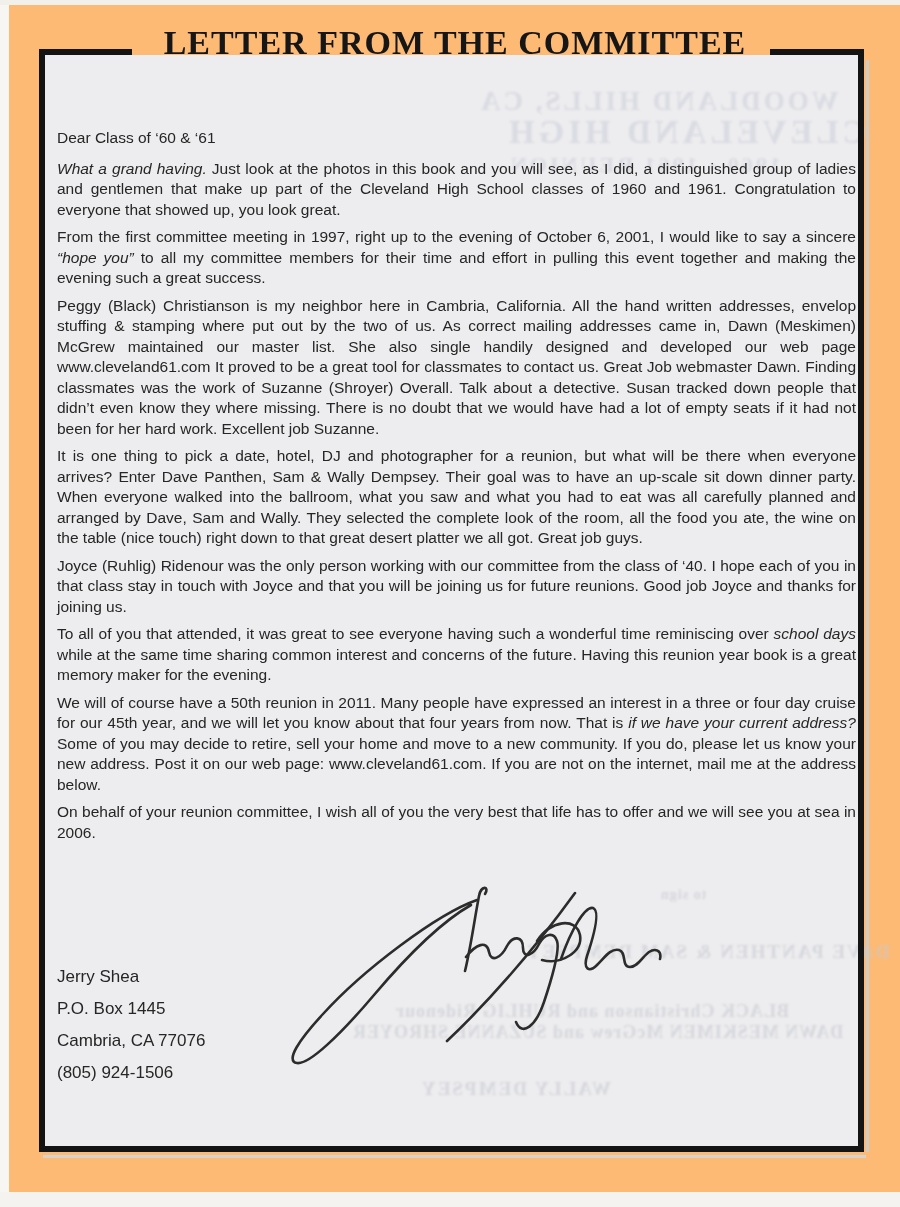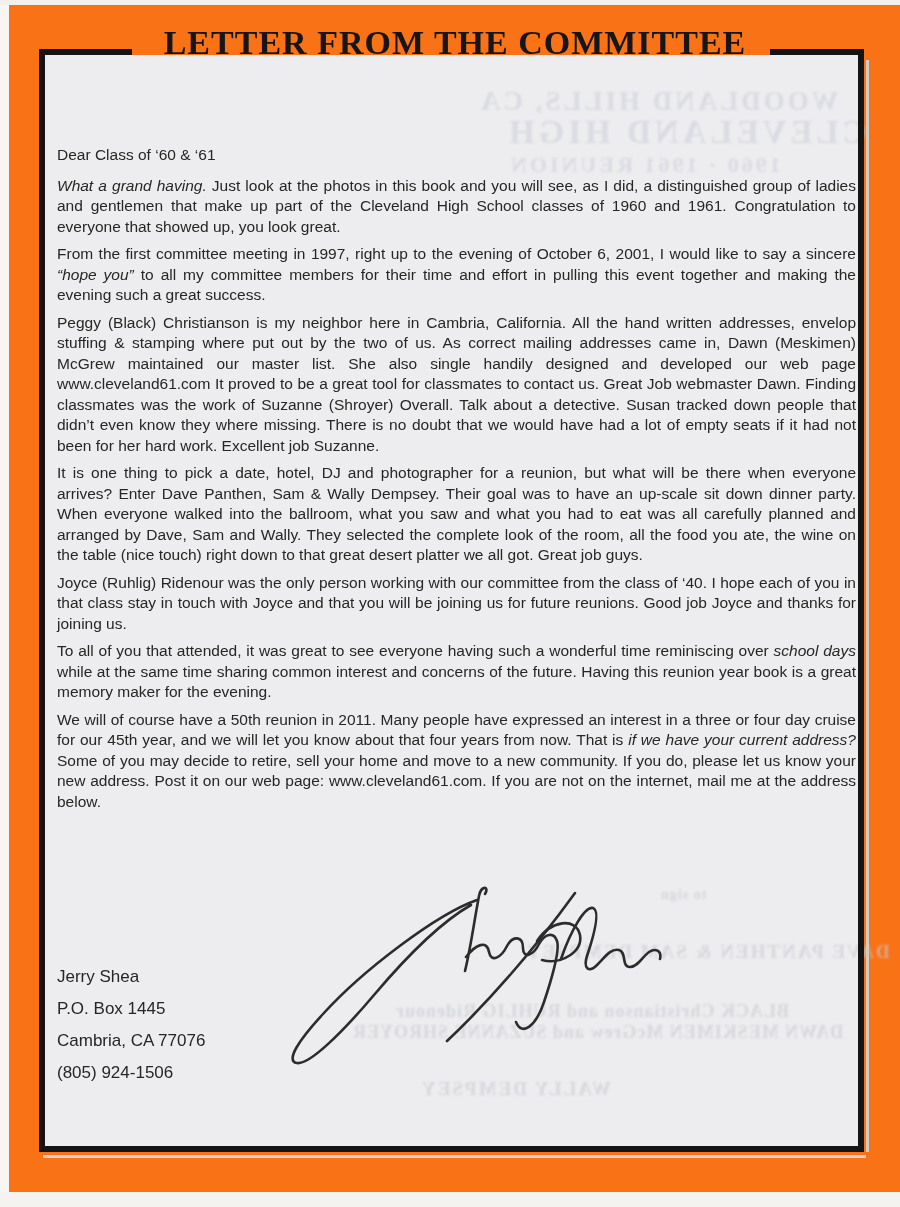--- a/index.html
+++ b/index.html
@@ -1,20 +1,20 @@
 <!DOCTYPE html>
 <html><head>
 <meta charset="utf-8">
 <title>Letter From The Committee</title>
 <style>
   html,body{margin:0;padding:0;background:#e9e5de;}
   .sheet{
     position:relative;
     width:900px;height:1207px;
-    background:#f97316;
+    background:#fdba74;
     overflow:hidden;
     font-family:"Liberation Sans",sans-serif;
   }
   
   .edge-left{position:absolute;left:0;top:0;width:9px;height:1207px;background:#f7f6f3;}
   .edge-top{position:absolute;left:0;top:0;width:900px;height:5px;background:#f2f0ea;}
   .edge-bottom{position:absolute;left:0;top:1192px;width:900px;height:15px;background:#f4f3ef;}
   
   .paper-inner{position:absolute;left:45px;top:55px;width:813px;height:1091px;background:#edecee;}
   
@@ -29,21 +29,21 @@
   
   .title{
     position:absolute;left:140px;top:24px;width:630px;
     margin:0;text-align:center;
     font-family:"Liberation Serif",serif;
     font-weight:700;font-size:34px;letter-spacing:1px;
     color:#161616;white-space:nowrap;
   }
   
   .body-text{
-    position:absolute;left:57px;top:145px;width:799px;
+    position:absolute;left:57px;top:128px;width:799px;
     font-size:15.5px;line-height:20.5px;color:#262626;
   }
   .salutation{margin:0 0 10px 0;}
   .para{margin:0 0 7px 0;text-align:justify;}
   .italic{font-style:italic;}
   .bold{font-weight:400;margin-top:20px;}
   .italic-underline{font-style:italic;}
   
   .signature{position:absolute;left:245px;top:878px;width:430px;height:195px;}
   
@@ -106,20 +106,21 @@
   <div class="body-text">
     <p class="salutation">Dear Class of ‘60 &amp; ‘61</p>
     <div id="paragraphs">
         <p class="para"><span class="italic">What a grand having.</span><span>  Just look at the photos in this book and you will see, as I did, a distinguished group of ladies and gentlemen that make up part of the Cleveland High School classes of 1960 and 1961. Congratulation to everyone that showed up, you look great.</span></p>
         <p class="para"><span>From the first committee meeting in 1997, right up to the evening of October 6, 2001, I would like to say a sincere </span><span class="italic">“hope you”</span><span> to all  my committee members for their time and effort in pulling this event together and making the evening such a great success.</span></p>
         <p class="para"><span>Peggy (Black) Christianson is my neighbor here in Cambria, California. All the hand written addresses, envelop stuffing &amp; stamping where put out by the two of us. As correct mailing addresses came in, Dawn (Meskimen) McGrew maintained our master list. She also single handily designed and developed our web page </span><span class="bold">www.cleveland61.com</span><span> It proved to be a great tool for classmates to contact us. Great Job webmaster Dawn. Finding classmates was the work of Suzanne (Shroyer) Overall. Talk about a detective. Susan tracked down people that didn’t even know they where missing. There is no doubt that we would have had a lot of empty seats if it had not been for her hard work. Excellent job Suzanne.</span></p>
         <p class="para"><span>It is one thing to pick a date, hotel, DJ and photographer for a reunion, but what will be there when everyone arrives? Enter Dave Panthen, Sam &amp; Wally Dempsey. Their goal was to have an up-scale sit down dinner party. When everyone walked into the ballroom, what you saw and what you had to eat was all carefully planned and arranged by Dave, Sam and Wally. They selected the complete look of the room, all the food you ate, the wine on the table (nice touch) right down to that great desert platter we all got. Great job guys.</span></p>
         <p class="para"><span>Joyce (Ruhlig) Ridenour was the only person working with our committee from the class of ‘40. I hope each of you in that class stay in touch with Joyce and that you will be joining us for future reunions. Good job Joyce and thanks for joining us.</span></p>
         <p class="para"><span>To all of you that attended, it was great to see everyone having such a wonderful time reminiscing over </span><span class="italic">school days</span><span> while at the same time sharing common interest and concerns of the future. Having this reunion year book is a great memory maker for the evening.</span></p>
         <p class="para"><span>We will of course have a 50th reunion in 2011. Many people have expressed an interest in a three or four day cruise for our 45th year, and we will let you know about that four years from now. That is </span><span class="italic-underline">if we have your current address?</span><span> Some of you may decide to retire, sell your home and move to a new community. If you do, please let us know your new address. Post it on our web page: </span><span class="bold">www.cleveland61.com.</span><span> If you are not on the internet, mail me at the address below.</span></p>
+        <p class="para"><span>On behalf of your reunion committee, I wish all of you the very best that life has to offer and we will see you at sea in 2006.</span></p>
       </div>
   </div>
 
   <svg class="signature" viewBox="0 0 430 195" xmlns="http://www.w3.org/2000/svg" aria-hidden="true">
     <g fill="none" stroke="#1c1c1c" stroke-width="2.6" stroke-linecap="round" stroke-linejoin="round" opacity="0.92">
 
       <path d="M 232 22 C 192 36 118 92 78 136 C 54 162 40 183 52 185 C 64 187 96 156 129 117 C 162 78 196 44 226 27"></path>
 
       <path d="M 240 16 C 245 8 236 7 234 18 C 229 44 226 68 220 93"></path>
       <path d="M 221 79 C 231 66 242 62 244 74 C 246 85 256 80 262 68 C 268 57 278 58 278 70 C 278 81 288 78 294 66 C 300 55 309 54 312 63 C 315 72 309 94 299 124 C 291 148 277 159 271 144"></path>

